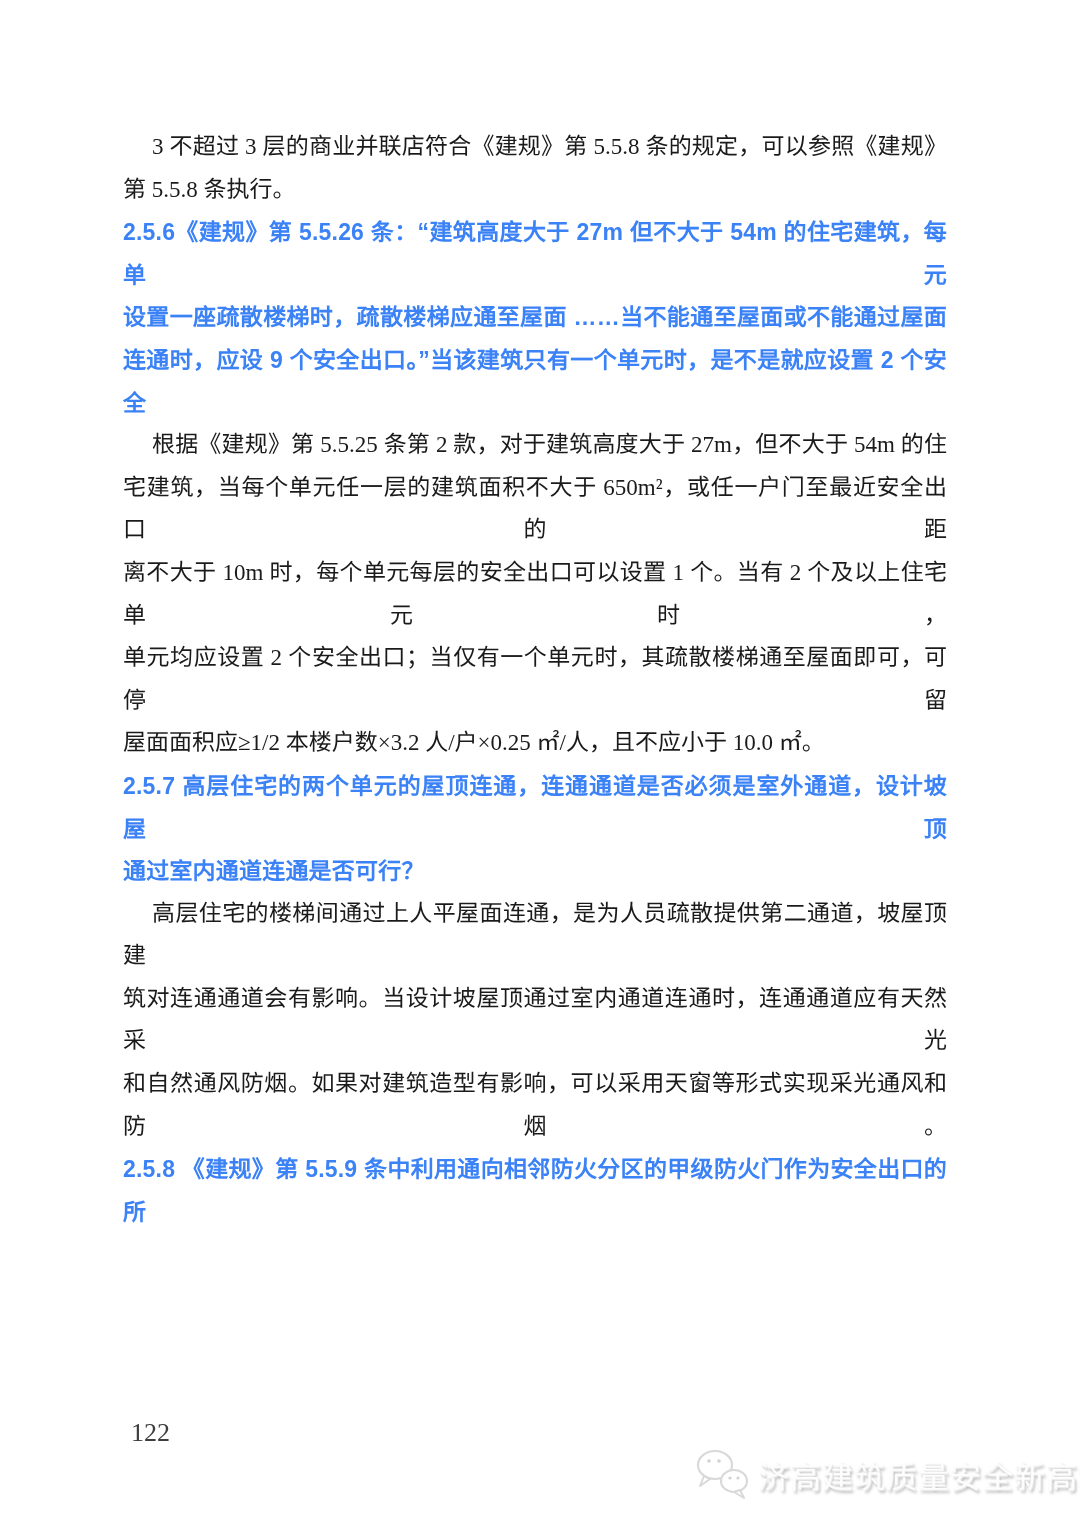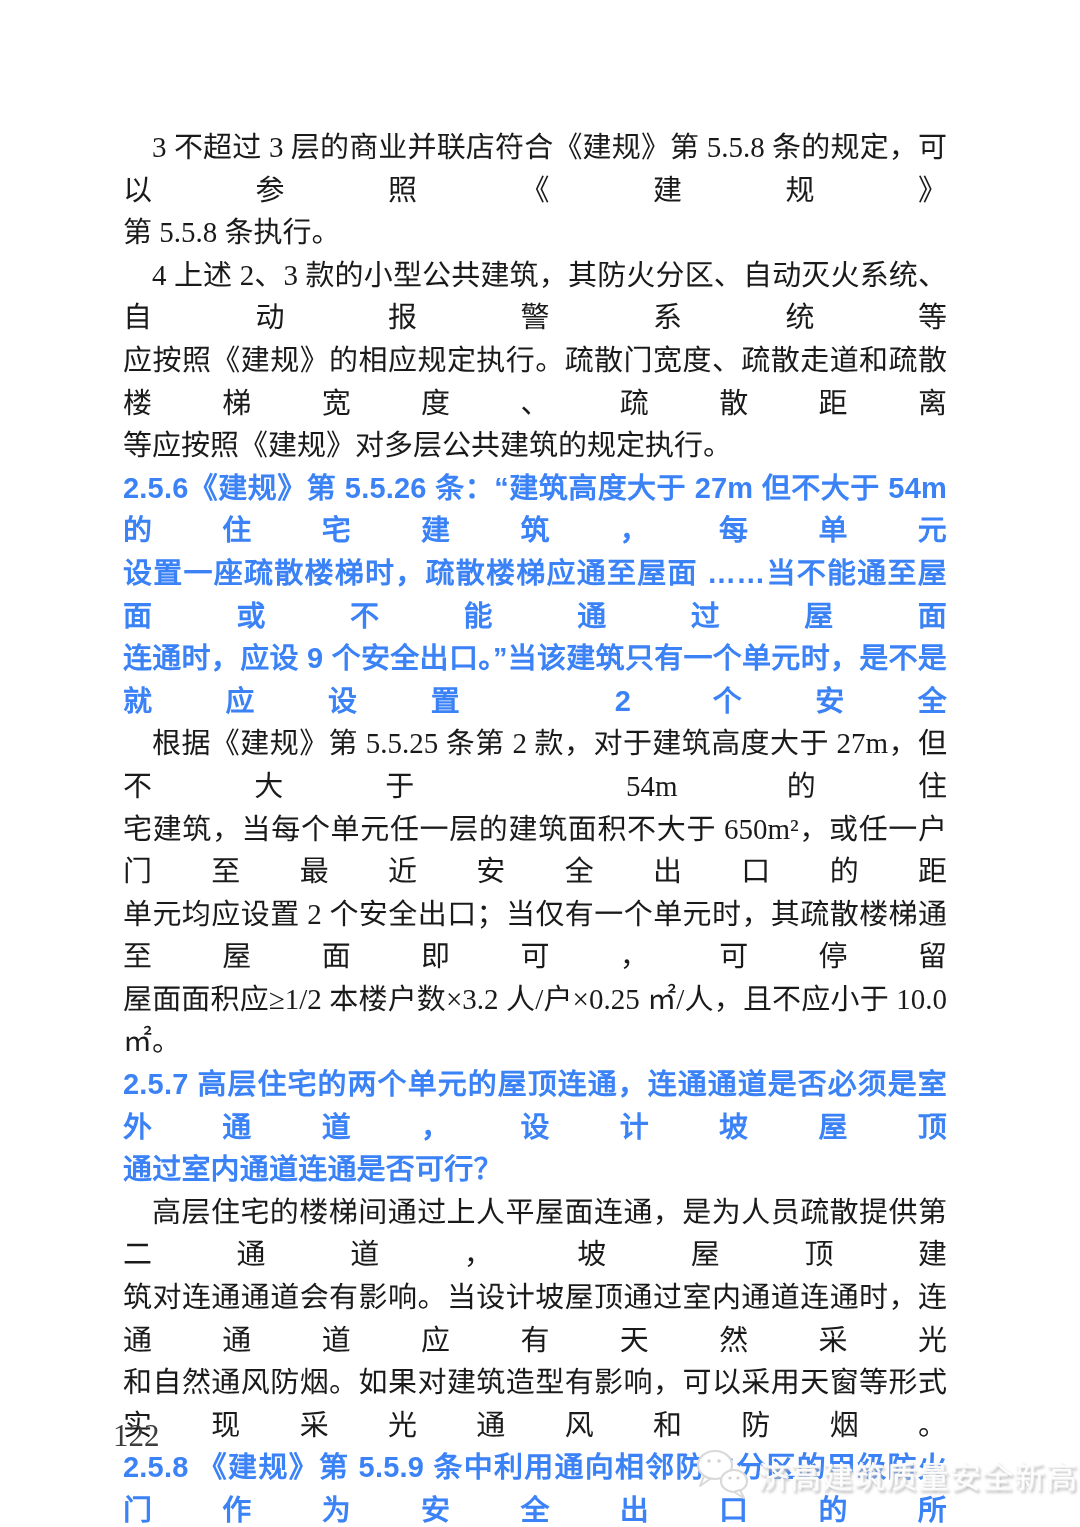--- a/index.html
+++ b/index.html
@@ -19,44 +19,44 @@
     background: #ffffff;
   }
   .content {
     position: absolute;
     left: 123px;
     top: 126px;
     width: 824px;
   }
   .ln {
     font-family: "Liberation Serif", "DejaVu Serif", serif;
-    font-size: 29px;
+    font-size: 23px;
     line-height: 42.6px;
     color: #1a1a1a;
     text-align: justify;
     white-space: normal;
   }
   .ln.fill {
     text-align-last: justify;
   }
   .ln.ind {
     text-indent: 29px;
   }
   .ln.hd {
     font-family: "Liberation Sans", "DejaVu Sans", sans-serif;
     font-weight: 700;
     color: #3b82f6;
     letter-spacing: 0.2px;
   }
   .page-number {
     position: absolute;
-    left: 113px;
+    left: 131px;
     top: 1418px;
     font-family: "Liberation Serif", "DejaVu Serif", serif;
-    font-size: 31px;
+    font-size: 26px;
     color: #3d3d3d;
   }
   .watermark {
     position: absolute;
     left: 694px;
     top: 1448px;
     display: flex;
     align-items: center;
     gap: 8px;
   }
@@ -80,35 +80,31 @@
 
 <div class="page">
 
   <div class="content">
 
     <div>
       <div class="ln ind fill">3 不超过 3 层的商业并联店符合《建规》第 5.5.8 条的规定，可以参照《建规》</div>
       <div class="ln">第 5.5.8 条执行。</div>
     </div>
 
-    <div>
-      <div class="ln ind fill">4 上述 2、3 款的小型公共建筑，其防火分区、自动灭火系统、自动报警系统等</div>
-      <div class="ln fill">应按照《建规》的相应规定执行。疏散门宽度、疏散走道和疏散楼梯宽度、疏散距离</div>
-      <div class="ln">等应按照《建规》对多层公共建筑的规定执行。</div>
-    </div>
 
     <div>
       <div class="ln hd fill">2.5.6《建规》第 5.5.26 条：“建筑高度大于 27m 但不大于 54m 的住宅建筑，每单元</div>
       <div class="ln hd fill">设置一座疏散楼梯时，疏散楼梯应通至屋面 ……当不能通至屋面或不能通过屋面</div>
       <div class="ln hd fill">连通时，应设 9 个安全出口。”当该建筑只有一个单元时，是不是就应设置 2 个安全</div>
     </div>
 
     <div>
       <div class="ln ind fill">根据《建规》第 5.5.25 条第 2 款，对于建筑高度大于 27m，但不大于 54m 的住</div>
       <div class="ln fill">宅建筑，当每个单元任一层的建筑面积不大于 650m²，或任一户门至最近安全出口的距</div>
+      <div class="ln fill">离不大于 10m 时，每个单元每层的安全出口可以设置 1 个。当有 2 个及以上住宅单元时，</div>
       <div class="ln fill">单元均应设置 2 个安全出口；当仅有一个单元时，其疏散楼梯通至屋面即可，可停留</div>
       <div class="ln">屋面面积应≥1/2 本楼户数×3.2 人/户×0.25 ㎡/人，且不应小于 10.0 ㎡。</div>
     </div>
 
     <div>
       <div class="ln hd fill">2.5.7 高层住宅的两个单元的屋顶连通，连通通道是否必须是室外通道，设计坡屋顶</div>
       <div class="ln hd">通过室内通道连通是否可行？</div>
     </div>
 
     <div>

